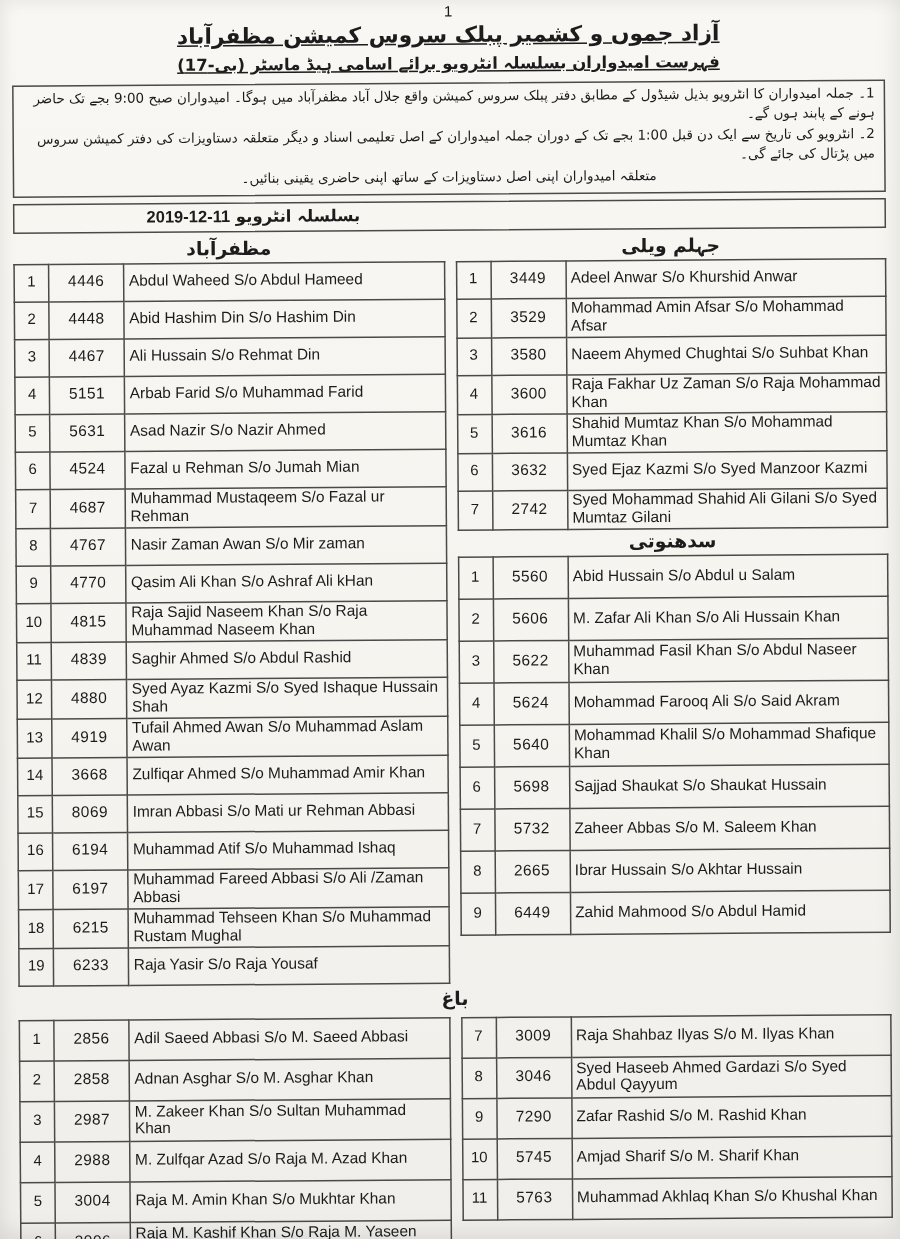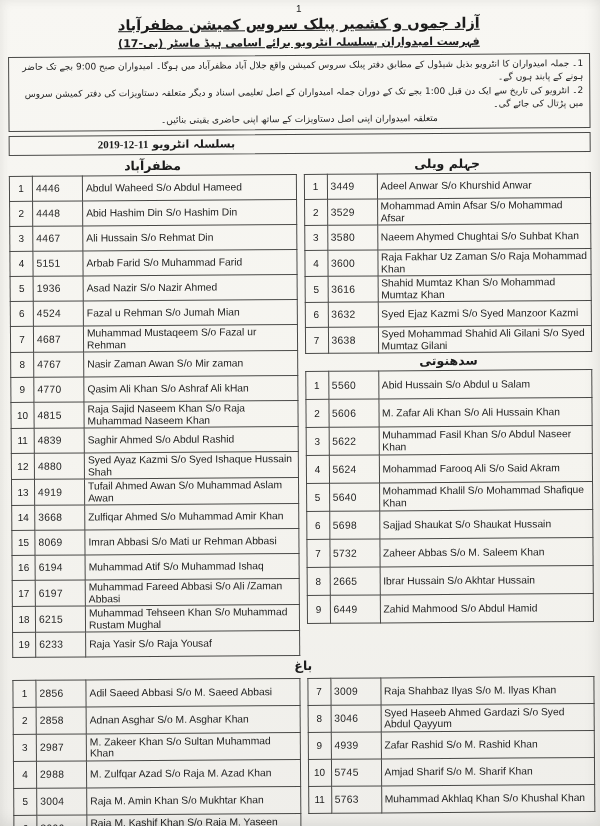--- a/index.html
+++ b/index.html
@@ -35,36 +35,36 @@
     border:1px solid #4a4a48; margin-top:5px; padding:3px 6px;
     font-size:9px; line-height:13.4px;
   }
   .notes-box p { text-align:right; }
   .notes-box p.center { text-align:center; }
   .date-strip { border:1px solid #4a4a48; margin-top:4px; height:20px; position:relative; }
   .date-text {
     position:absolute; left:88px; top:2px; font-size:11px; font-weight:bold;
     white-space:nowrap;
   }
-  .date-text .num { font-family:Liberation Serif, serif; letter-spacing:0.3px; }
+  .date-text .num { font-family:Liberation Sans, sans-serif; letter-spacing:0.3px; }
   .two-col { display:flex; gap:7px; margin-top:3px; align-items:flex-start; }
   .col { flex:1; min-width:0; }
   .section-header {
     text-align:center; font-size:12.5px; font-weight:bold;
     height:17px; line-height:16px;
   }
   .bagh-hd { margin-top:2px; }
   table.roster { width:100%; border-collapse:collapse; table-layout:fixed; }
   .roster td {
     border:1px solid #4a4a48; font-size:10.3px; padding:1px 3px;
     vertical-align:middle; height:25px; line-height:11.5px;
     overflow:hidden;
   }
   .roster td.c-sn { width:23px; text-align:center; font-size:10px; }
-  .roster td.c-roll { width:50px; letter-spacing:0.3px; }
+  .roster td.c-roll { width:50px; text-align:center; letter-spacing:0.3px; }
   .roster.tall td { height:28px; }
   .roster.bagh-t td { height:27px; }
 </style>
 </head>
 <body>
 
 <div class="sheet">
   <div class="tilt">
 
     <div class="page-number">1</div>
@@ -105,21 +105,21 @@
                 <td class="c-roll">4467</td>
                 <td class="c-name">Ali Hussain S/o Rehmat Din</td>
               </tr>
               <tr>
                 <td class="c-sn">4</td>
                 <td class="c-roll">5151</td>
                 <td class="c-name">Arbab Farid S/o Muhammad Farid</td>
               </tr>
               <tr>
                 <td class="c-sn">5</td>
-                <td class="c-roll">1936</td>
+                <td class="c-roll">5631</td>
                 <td class="c-name">Asad Nazir S/o Nazir Ahmed</td>
               </tr>
               <tr>
                 <td class="c-sn">6</td>
                 <td class="c-roll">4524</td>
                 <td class="c-name">Fazal u Rehman S/o Jumah Mian</td>
               </tr>
               <tr>
                 <td class="c-sn">7</td>
                 <td class="c-roll">4687</td>
@@ -217,21 +217,21 @@
                 <td class="c-roll">3616</td>
                 <td class="c-name">Shahid Mumtaz Khan S/o Mohammad Mumtaz Khan</td>
               </tr>
               <tr>
                 <td class="c-sn">6</td>
                 <td class="c-roll">3632</td>
                 <td class="c-name">Syed Ejaz Kazmi S/o Syed Manzoor Kazmi</td>
               </tr>
               <tr>
                 <td class="c-sn">7</td>
-                <td class="c-roll">3638</td>
+                <td class="c-roll">2742</td>
                 <td class="c-name">Syed Mohammad Shahid Ali Gilani S/o Syed Mumtaz Gilani</td>
               </tr>
             </tbody>
         </table>
         <div class="section-header urdu">سدھنوتی</div>
         <table class="roster tall">
           <tbody>
               <tr>
                 <td class="c-sn">1</td>
                 <td class="c-roll">5560</td>
@@ -329,21 +329,21 @@
                 <td class="c-roll">3009</td>
                 <td class="c-name">Raja Shahbaz Ilyas S/o M. Ilyas Khan</td>
               </tr>
               <tr>
                 <td class="c-sn">8</td>
                 <td class="c-roll">3046</td>
                 <td class="c-name">Syed Haseeb Ahmed Gardazi S/o Syed Abdul Qayyum</td>
               </tr>
               <tr>
                 <td class="c-sn">9</td>
-                <td class="c-roll">4939</td>
+                <td class="c-roll">7290</td>
                 <td class="c-name">Zafar Rashid S/o M. Rashid Khan</td>
               </tr>
               <tr>
                 <td class="c-sn">10</td>
                 <td class="c-roll">5745</td>
                 <td class="c-name">Amjad Sharif S/o M. Sharif Khan</td>
               </tr>
               <tr>
                 <td class="c-sn">11</td>
                 <td class="c-roll">5763</td>

